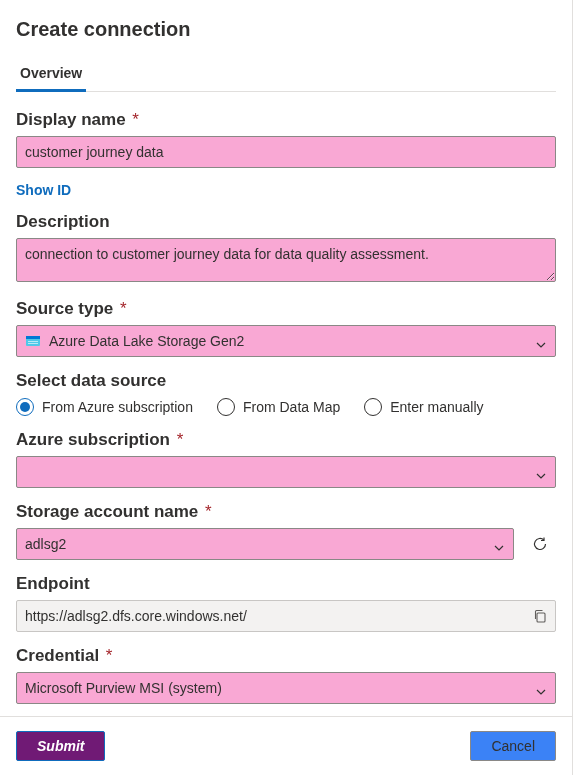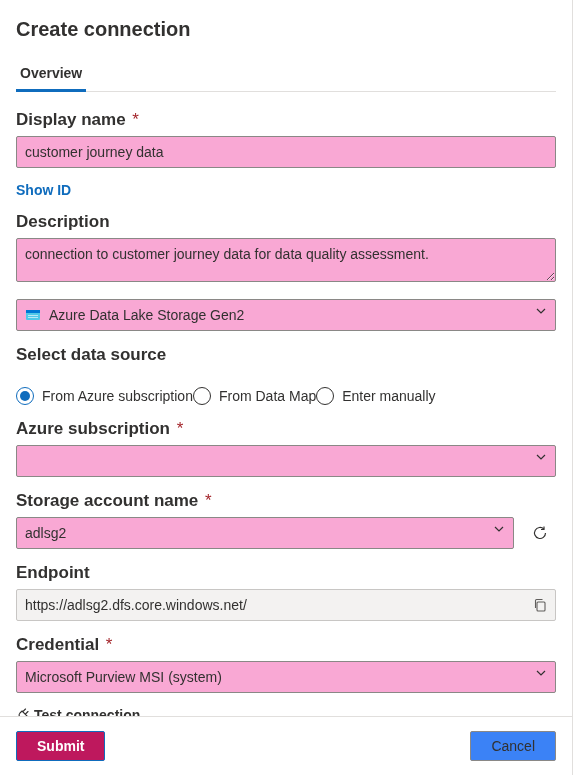--- a/index.html
+++ b/index.html
@@ -64,21 +64,21 @@
       line-height: 20px;
     }
     .textarea {
       resize: both;
       height: 44px;
       overflow: auto;
     }
     .select-box {
       position: relative;
       display: flex;
-      align-items: flex-start;
+      align-items: flex-end;
       justify-content: space-between;
       cursor: pointer;
       min-height: 32px;
     }
     .select-box.empty { color: #605e5c; }
     .readonly-box {
       background: #f3f2f1;
       border: 1px solid #c8c6c4;
       color: #323130;
       display: flex;
@@ -98,21 +98,22 @@
     }
     .select-text { display: flex; align-items: center; flex: 1; }
     .link-text {
       color: #0f6cbd;
       font-weight: 600;
       font-size: 14px;
       cursor: pointer;
     }
     .radio-row {
       display: flex;
-      margin-top: 22px;
+      gap: 24px;
+      margin-top: 7px;
     }
     .radio-item {
       display: flex;
       align-items: center;
       gap: 8px;
       cursor: pointer;
     }
     .radio-circle {
       width: 18px;
       height: 18px;
@@ -166,24 +167,25 @@
     }
     .btn {
       padding: 6px 20px;
       border-radius: 2px;
       font-size: 14px;
       font-family: inherit;
       cursor: pointer;
       min-width: 80px;
     }
     .btn-primary {
-      background: #be185d;
+      background: #701a75;
       border: 1px solid #0f6cbd;
       color: #fff;
       font-weight: 600;
+      font-style: italic;
     }
     .btn-secondary {
       background: #3b82f6;
       border: 1px solid #8a8886;
       color: #323130;
     }
     .copy-icon-svg { cursor: pointer; color: #605e5c; }
   </style>
 </head>
 <body>
@@ -205,20 +207,23 @@
   <div class="field">
     <span class="link-text">Show ID</span>
   </div>
 
   <div class="field">
     <label class="field-label">Description</label>
     <textarea class="textarea" style="">connection to customer journey data for data quality assessment.</textarea>
   </div>
 
   <div class="field">
+    <label class="field-label">
+      <span>Source type</span><span class="req"> *</span>
+    </label>
     <div class="select-box">
       <span class="select-text">
         <svg class="adls-icon" viewBox="0 0 16 16">
           <rect x="1" y="3" width="14" height="10" rx="1" fill="#50c8e8"></rect>
           <rect x="1" y="3" width="14" height="3" fill="#0078d4"></rect>
           <rect x="3" y="8" width="10" height="1" fill="#fff" opacity="0.6"></rect>
           <rect x="3" y="10" width="10" height="1" fill="#fff" opacity="0.6"></rect>
         </svg>
         <span>Azure Data Lake Storage Gen2</span>
       </span>

